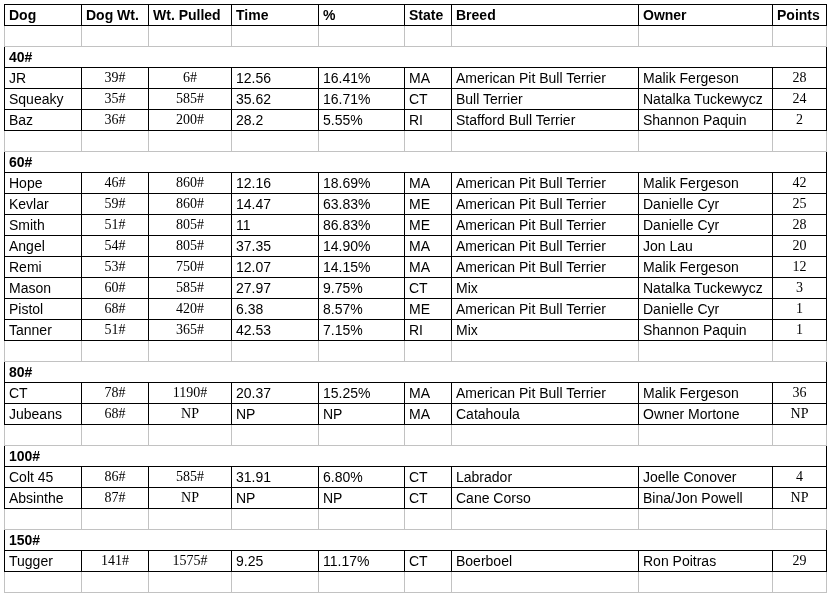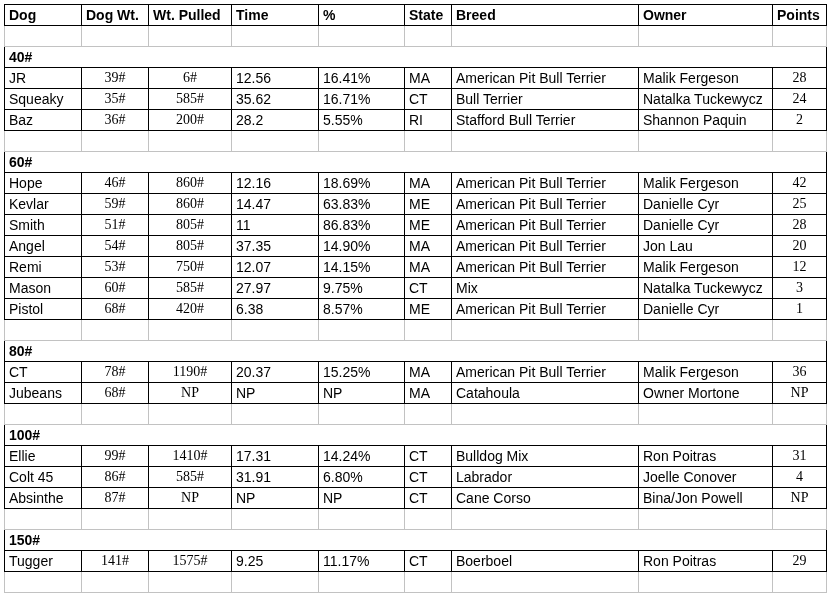--- a/index.html
+++ b/index.html
@@ -210,20 +210,31 @@
           <td class="cell al-center">68#</td>
           <td class="cell al-center">420#</td>
           <td class="cell al-left">6.38</td>
           <td class="cell al-left">8.57%</td>
           <td class="cell al-left">ME</td>
           <td class="cell al-left">American Pit Bull Terrier</td>
           <td class="cell al-left">Danielle Cyr</td>
           <td class="cell al-center">1</td>
         </tr>
         <tr>
+          <td class="cell al-left">Tanner</td>
+          <td class="cell al-center">51#</td>
+          <td class="cell al-center">365#</td>
+          <td class="cell al-left">42.53</td>
+          <td class="cell al-left">7.15%</td>
+          <td class="cell al-left">RI</td>
+          <td class="cell al-left">Mix</td>
+          <td class="cell al-left">Shannon Paquin</td>
+          <td class="cell al-center">1</td>
+        </tr>
+        <tr>
           <td class="spacer"></td>
           <td class="spacer"></td>
           <td class="spacer"></td>
           <td class="spacer"></td>
           <td class="spacer"></td>
           <td class="spacer"></td>
           <td class="spacer"></td>
           <td class="spacer"></td>
           <td class="spacer"></td>
         </tr>
@@ -260,31 +271,20 @@
           <td class="spacer"></td>
           <td class="spacer"></td>
           <td class="spacer"></td>
           <td class="spacer"></td>
           <td class="spacer"></td>
         </tr>
         <tr>
           <td class="section" colspan="9">100#</td>
         </tr>
         <tr>
-          <td class="cell al-left">Ellie</td>
-          <td class="cell al-center">99#</td>
-          <td class="cell al-center">1410#</td>
-          <td class="cell al-left">17.31</td>
-          <td class="cell al-left">14.24%</td>
-          <td class="cell al-left">CT</td>
-          <td class="cell al-left">Bulldog Mix</td>
-          <td class="cell al-left">Ron Poitras</td>
-          <td class="cell al-center">31</td>
-        </tr>
-        <tr>
           <td class="cell al-left">Colt 45</td>
           <td class="cell al-center">86#</td>
           <td class="cell al-center">585#</td>
           <td class="cell al-left">31.91</td>
           <td class="cell al-left">6.80%</td>
           <td class="cell al-left">CT</td>
           <td class="cell al-left">Labrador</td>
           <td class="cell al-left">Joelle Conover</td>
           <td class="cell al-center">4</td>
         </tr>

